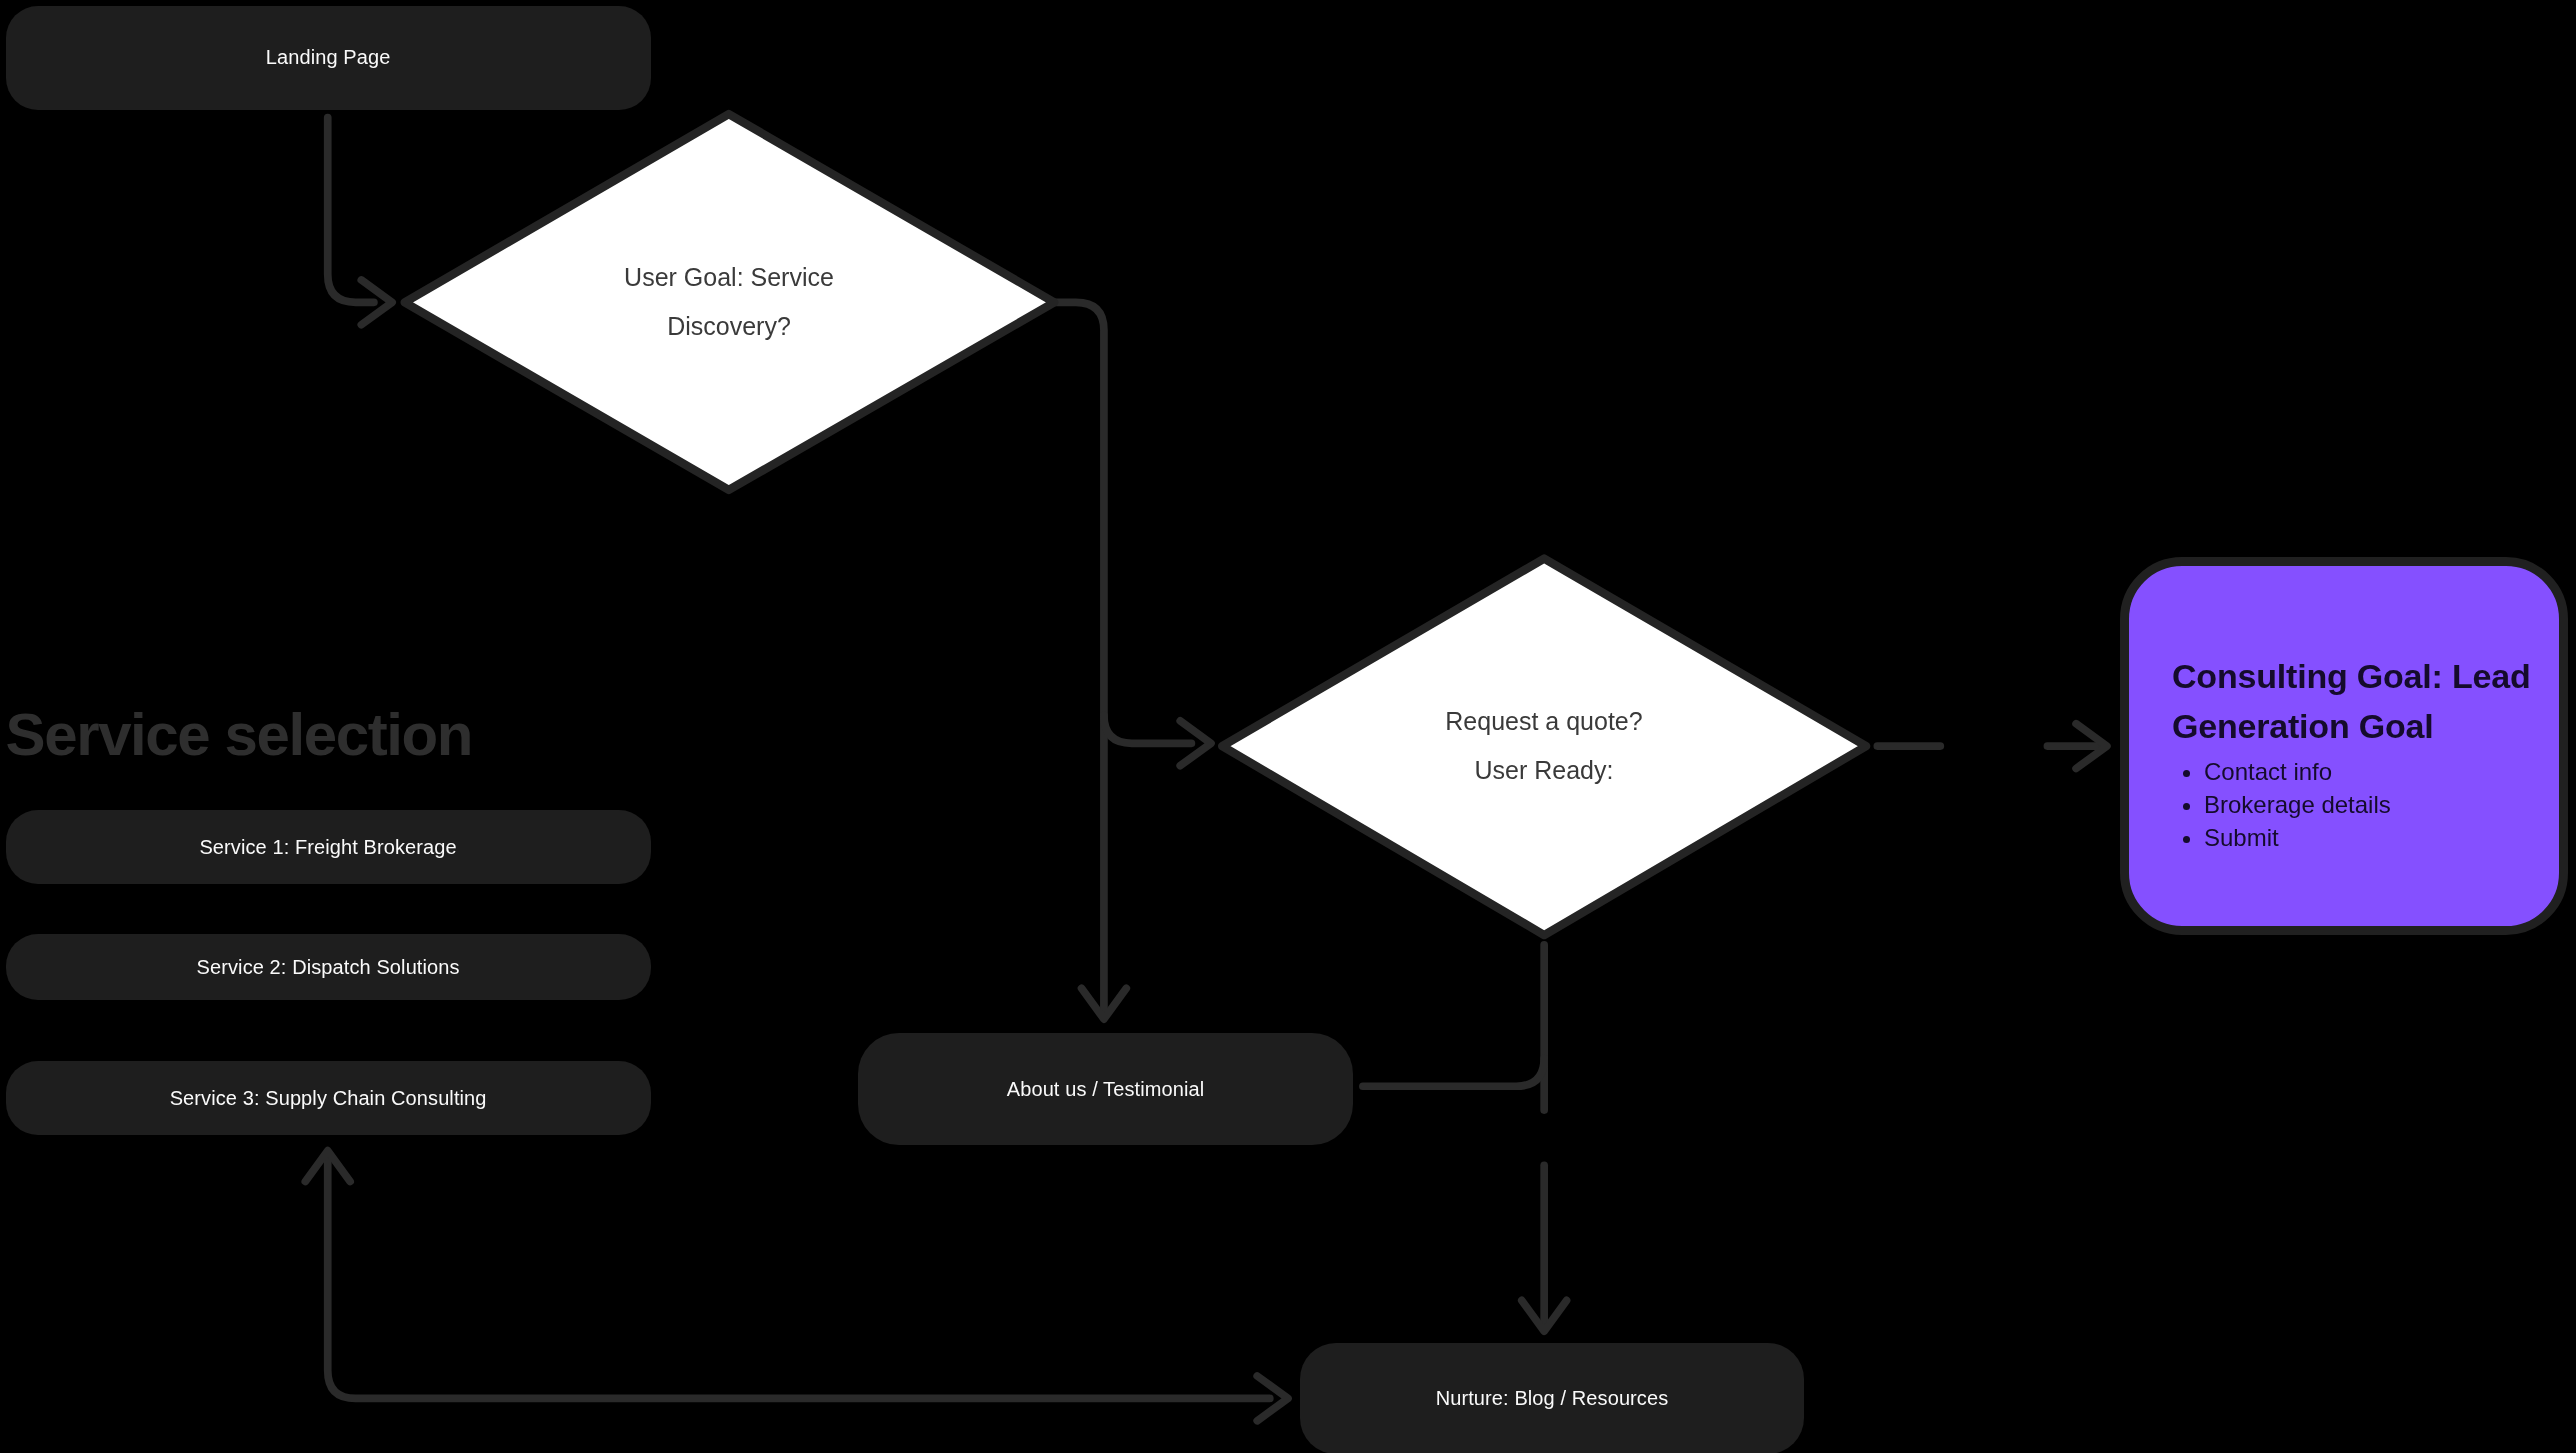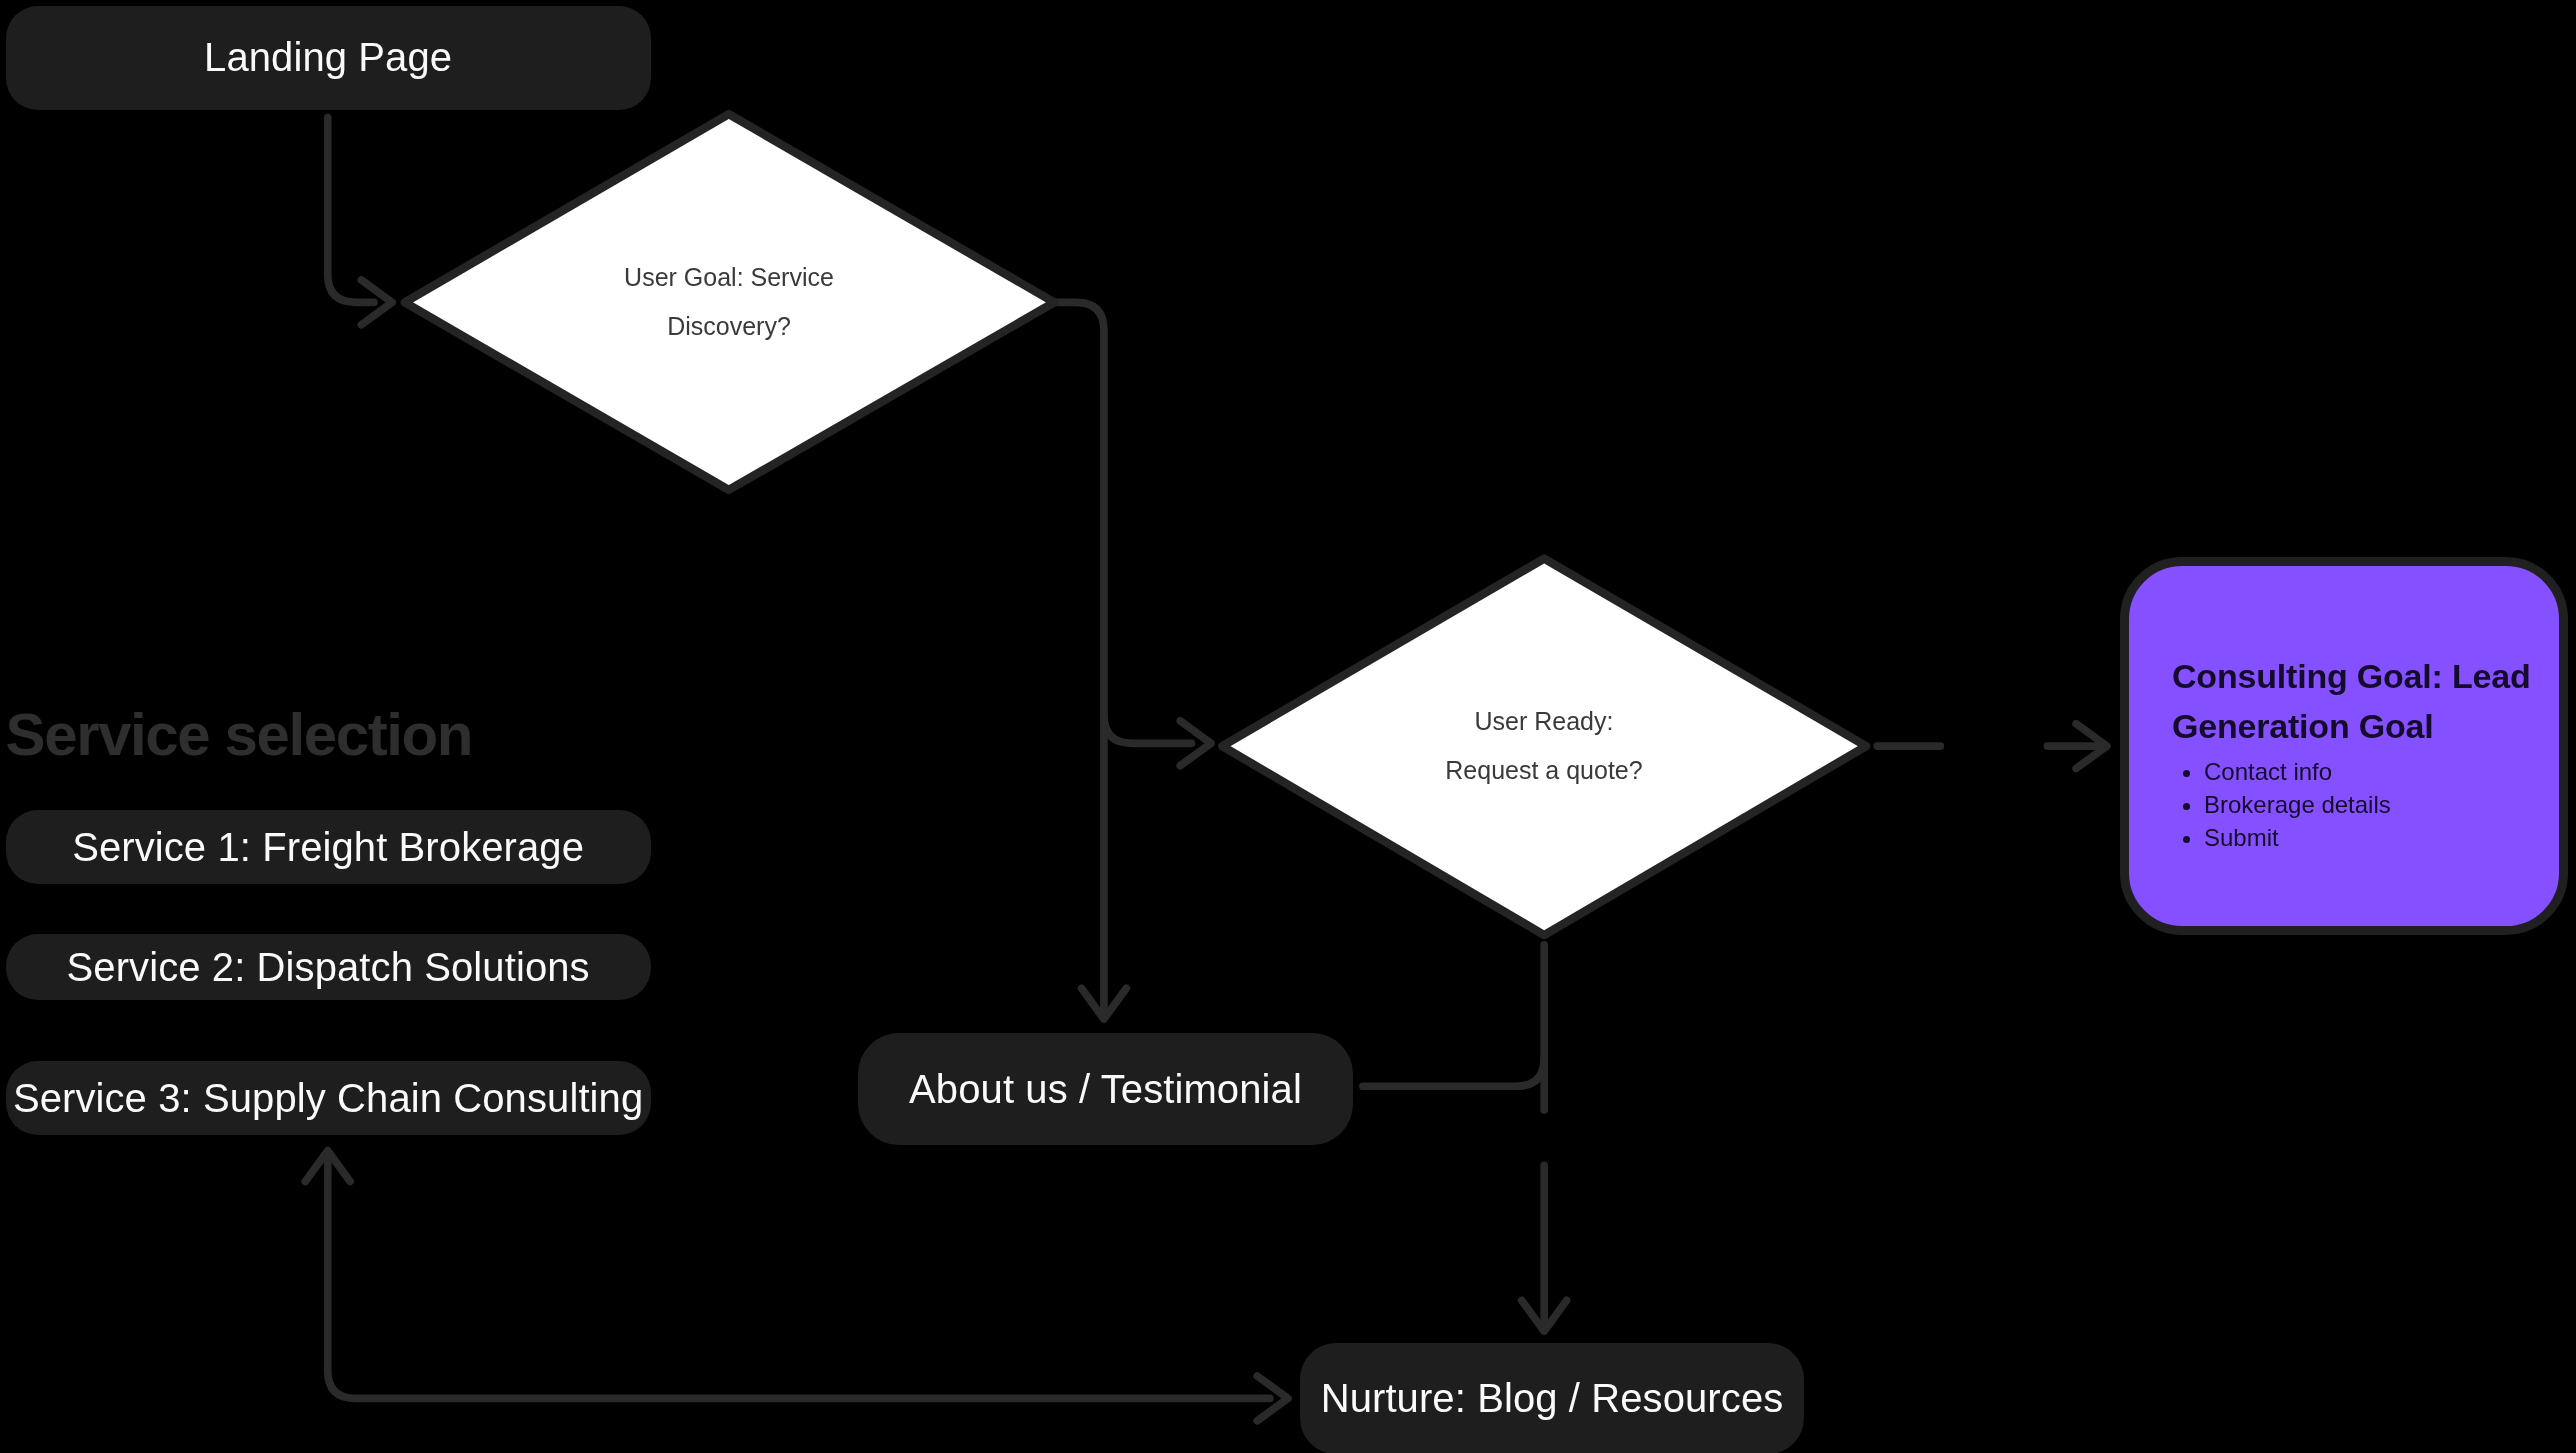--- a/index.html
+++ b/index.html
@@ -38,21 +38,21 @@
     stroke: var(--diamond-stroke);
     stroke-width: 12;
     stroke-linejoin: round;
   }
 
   .node {
     position: absolute;
     background: var(--node-fill);
     color: var(--node-text);
     display: flex; align-items: center; justify-content: center;
-    font-size: 40px;
+    font-size: 20px;
     letter-spacing: 0.1px;
     white-space: nowrap;
   }
   .node-landing  { left: 5.6px;    top: 5.6px;    width: 645px; height: 104px; border-radius: 32px; }
   .node-service  { left: 5.6px;    width: 645px; height: 74px; border-radius: 32px; }
   .node-s1 { top: 810px; }
   .node-s2 { top: 934px; height: 66px; }
   .node-s3 { top: 1061px; }
   .node-about    { left: 858px; top: 1033px; width: 495px; height: 112px; border-radius: 41px; }
   .node-nurture  { left: 1300px; top: 1343px; width: 504px; height: 111px; border-radius: 36px; }
@@ -164,22 +164,22 @@
     <span>Service 1: Freight Brokerage</span>
   </div>
   <div class="node node-service node-s2">
     <span>Service 2: Dispatch Solutions</span>
   </div>
   <div class="node node-service node-s3">
     <span>Service 3: Supply Chain Consulting</span>
   </div>
 
   <div class="diamond-label d2-label">
+    <div>Request a quote?</div>
     <div>User Ready:</div>
-    <div>Request a quote?</div>
   </div>
 
   <div class="node node-about">
     <span>About us / Testimonial</span>
   </div>
 
   <div class="node node-nurture">
     <span>Nurture: Blog / Resources</span>
   </div>
 

